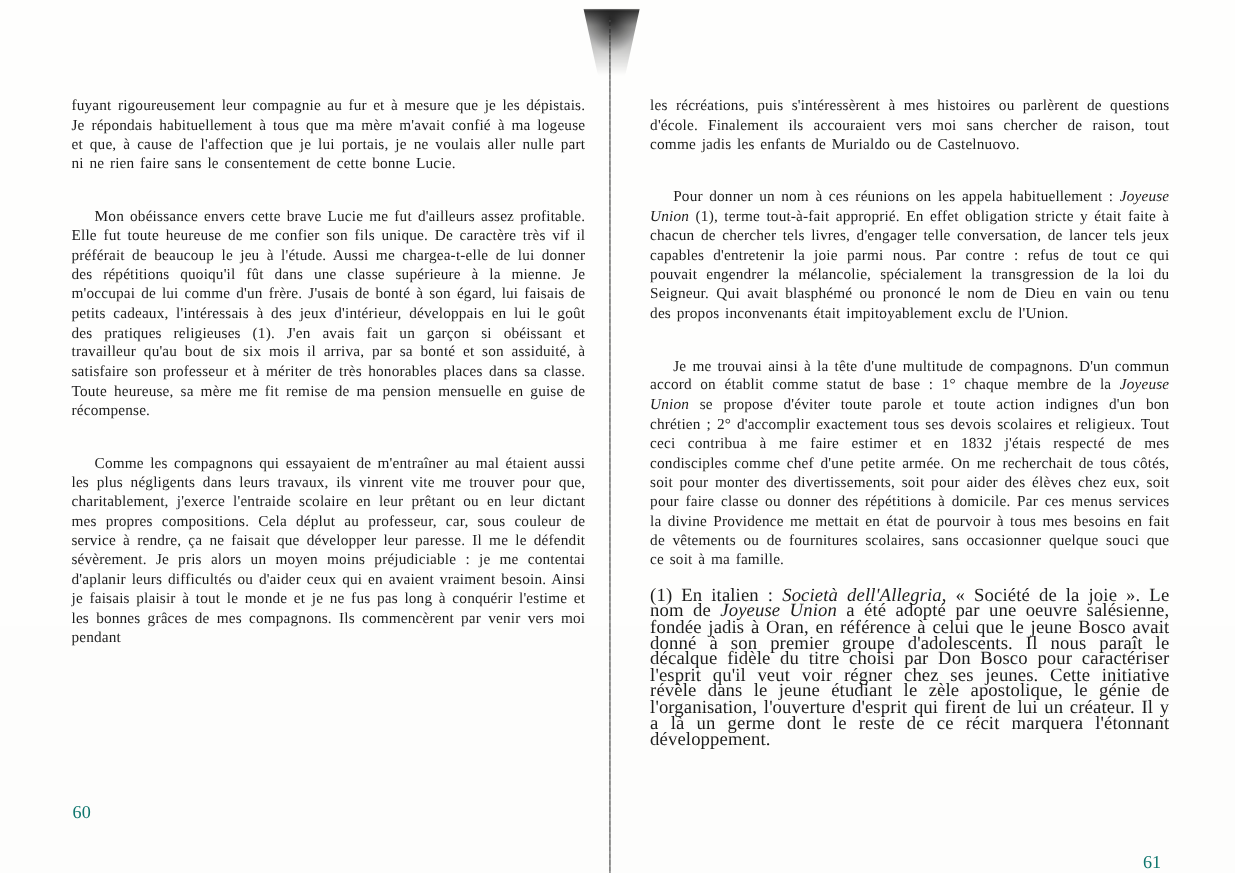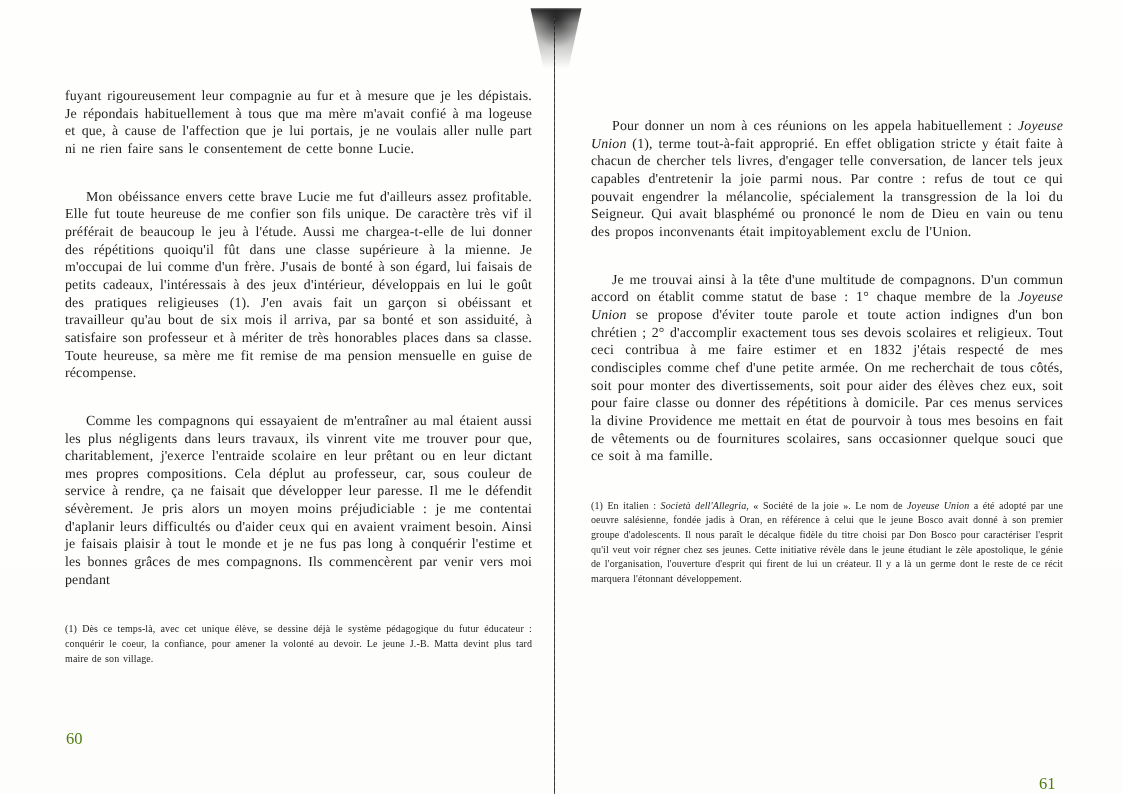--- a/index.html
+++ b/index.html
@@ -45,54 +45,54 @@
     text-align: justify;
     word-spacing: 1.6px;
     letter-spacing: .15px;
     margin-bottom: 8px;
     text-rendering: geometricPrecision;
   }
   .para.indent { text-indent: 21px; margin-top: 30px; }
   .para:last-of-type { margin-bottom: 0; }
   .it { font-style: italic; }
   .footnote {
-    margin-top: 33px;
-    font-size: 10px;
+    margin-top: 15px;
+    font-size: 17px;
     line-height: 14.6px;
     text-align: justify;
     word-spacing: 1px;
     letter-spacing: .1px;
   }
   .page-number {
     position: absolute;
     font-size: 16.5px;
-    color: #4d7c0f;
+    color: #0f766e;
   }
   .page-number-left  { left: 66px;   top: 729px; }
   .page-number-right { left: 1039px; top: 735px; margin-top: 39px; }
 </style>
 </head>
 <body>
 
 <div class="spread">
 
   <div class="gutter-smudge"></div>
   <div class="gutter-line"></div>
 
   <div class="page page-left">
     <div class="body-text">
         <p class="para"><span>fuyant rigoureusement leur compagnie au fur et à mesure que je les dépistais. Je répondais habituellement à tous que ma mère m'avait confié à ma logeuse et que, à cause de l'affection que je lui portais, je ne voulais aller nulle part ni ne rien faire sans le consentement de cette bonne Lucie.</span></p>
         <p class="para indent"><span>Mon obéissance envers cette brave Lucie me fut d'ailleurs assez profitable. Elle fut toute heureuse de me confier son fils unique. De caractère très vif il préférait de beaucoup le jeu à l'étude. Aussi me chargea-t-elle de lui donner des répétitions quoiqu'il fût dans une classe supérieure à la mienne. Je m'occupai de lui comme d'un frère. J'usais de bonté à son égard, lui faisais de petits cadeaux, l'intéressais à des jeux d'intérieur, développais en lui le goût des pratiques religieuses (1). J'en avais fait un garçon si obéissant et travailleur qu'au bout de six mois il arriva, par sa bonté et son assiduité, à satisfaire son professeur et à mériter de très honorables places dans sa classe. Toute heureuse, sa mère me fit remise de ma pension mensuelle en guise de récompense.</span></p>
         <p class="para indent"><span>Comme les compagnons qui essayaient de m'entraîner au mal étaient aussi les plus négligents dans leurs travaux, ils vinrent vite me trouver pour que, charitablement, j'exerce l'entraide scolaire en leur prêtant ou en leur dictant mes propres compositions. Cela déplut au professeur, car, sous couleur de service à rendre, ça ne faisait que développer leur paresse. Il me le défendit sévèrement. Je pris alors un moyen moins préjudiciable : je me contentai d'aplanir leurs difficultés ou d'aider ceux qui en avaient vraiment besoin. Ainsi je faisais plaisir à tout le monde et je ne fus pas long à conquérir l'estime et les bonnes grâces de mes compagnons. Ils commencèrent par venir vers moi pendant</span></p>
       </div>
-    <div class="footnote"><span>(1) Dès ce temps-là, avec cet unique élève, se dessine déjà le système pédagogique du futur éducateur : conquérir le coeur, la confiance, pour amener la volonté au devoir. Le jeune J.-B. Matta devint plus tard maire de son village.</span></div>
   </div>
 
   <div class="page page-right">
     <div class="body-text">
+        <p class="para"><span>les récréations, puis s'intéressèrent à mes histoires ou parlèrent de questions d'école. Finalement ils accouraient vers moi sans chercher de raison, tout comme jadis les enfants de Murialdo ou de Castelnuovo.</span></p>
         <p class="para indent"><span>Pour donner un nom à ces réunions on les appela habituellement : </span><span class="it">Joyeuse Union</span><span> (1), terme tout-à-fait approprié. En effet obligation stricte y était faite à chacun de chercher tels livres, d'engager telle conversation, de lancer tels jeux capables d'entretenir la joie parmi nous. Par contre : refus de tout ce qui pouvait engendrer la mélancolie, spécialement la transgression de la loi du Seigneur. Qui avait blasphémé ou prononcé le nom de Dieu en vain ou tenu des propos inconvenants était impitoyablement exclu de l'Union.</span></p>
         <p class="para indent"><span>Je me trouvai ainsi à la tête d'une multitude de compagnons. D'un commun accord on établit comme statut de base : 1° chaque membre de la </span><span class="it">Joyeuse Union</span><span> se propose d'éviter toute parole et toute action indignes d'un bon chrétien ; 2° d'accomplir exactement tous ses devois scolaires et religieux. Tout ceci contribua à me faire estimer et en 1832 j'étais respecté de mes condisciples comme chef d'une petite armée. On me recherchait de tous côtés, soit pour monter des divertissements, soit pour aider des élèves chez eux, soit pour faire classe ou donner des répétitions à domicile. Par ces menus services la divine Providence me mettait en état de pourvoir à tous mes besoins en fait de vêtements ou de fournitures scolaires, sans occasionner quelque souci que ce soit à ma famille.</span></p>
       </div>
     <div class="footnote"><span>(1) En italien : </span><span class="it">Società dell'Allegria</span><span>, « Société de la joie ». Le nom de </span><span class="it">Joyeuse Union</span><span> a été adopté par une oeuvre salésienne, fondée jadis à Oran, en référence à celui que le jeune Bosco avait donné à son premier groupe d'adolescents. Il nous paraît le décalque fidèle du titre choisi par Don Bosco pour caractériser l'esprit qu'il veut voir régner chez ses jeunes. Cette initiative révèle dans le jeune étudiant le zèle apostolique, le génie de l'organisation, l'ouverture d'esprit qui firent de lui un créateur. Il y a là un germe dont le reste de ce récit marquera l'étonnant développement.</span></div>
   </div>
 
   <div class="page-number page-number-left">60</div>
   <div class="page-number page-number-right">61</div>
 
 </div>

